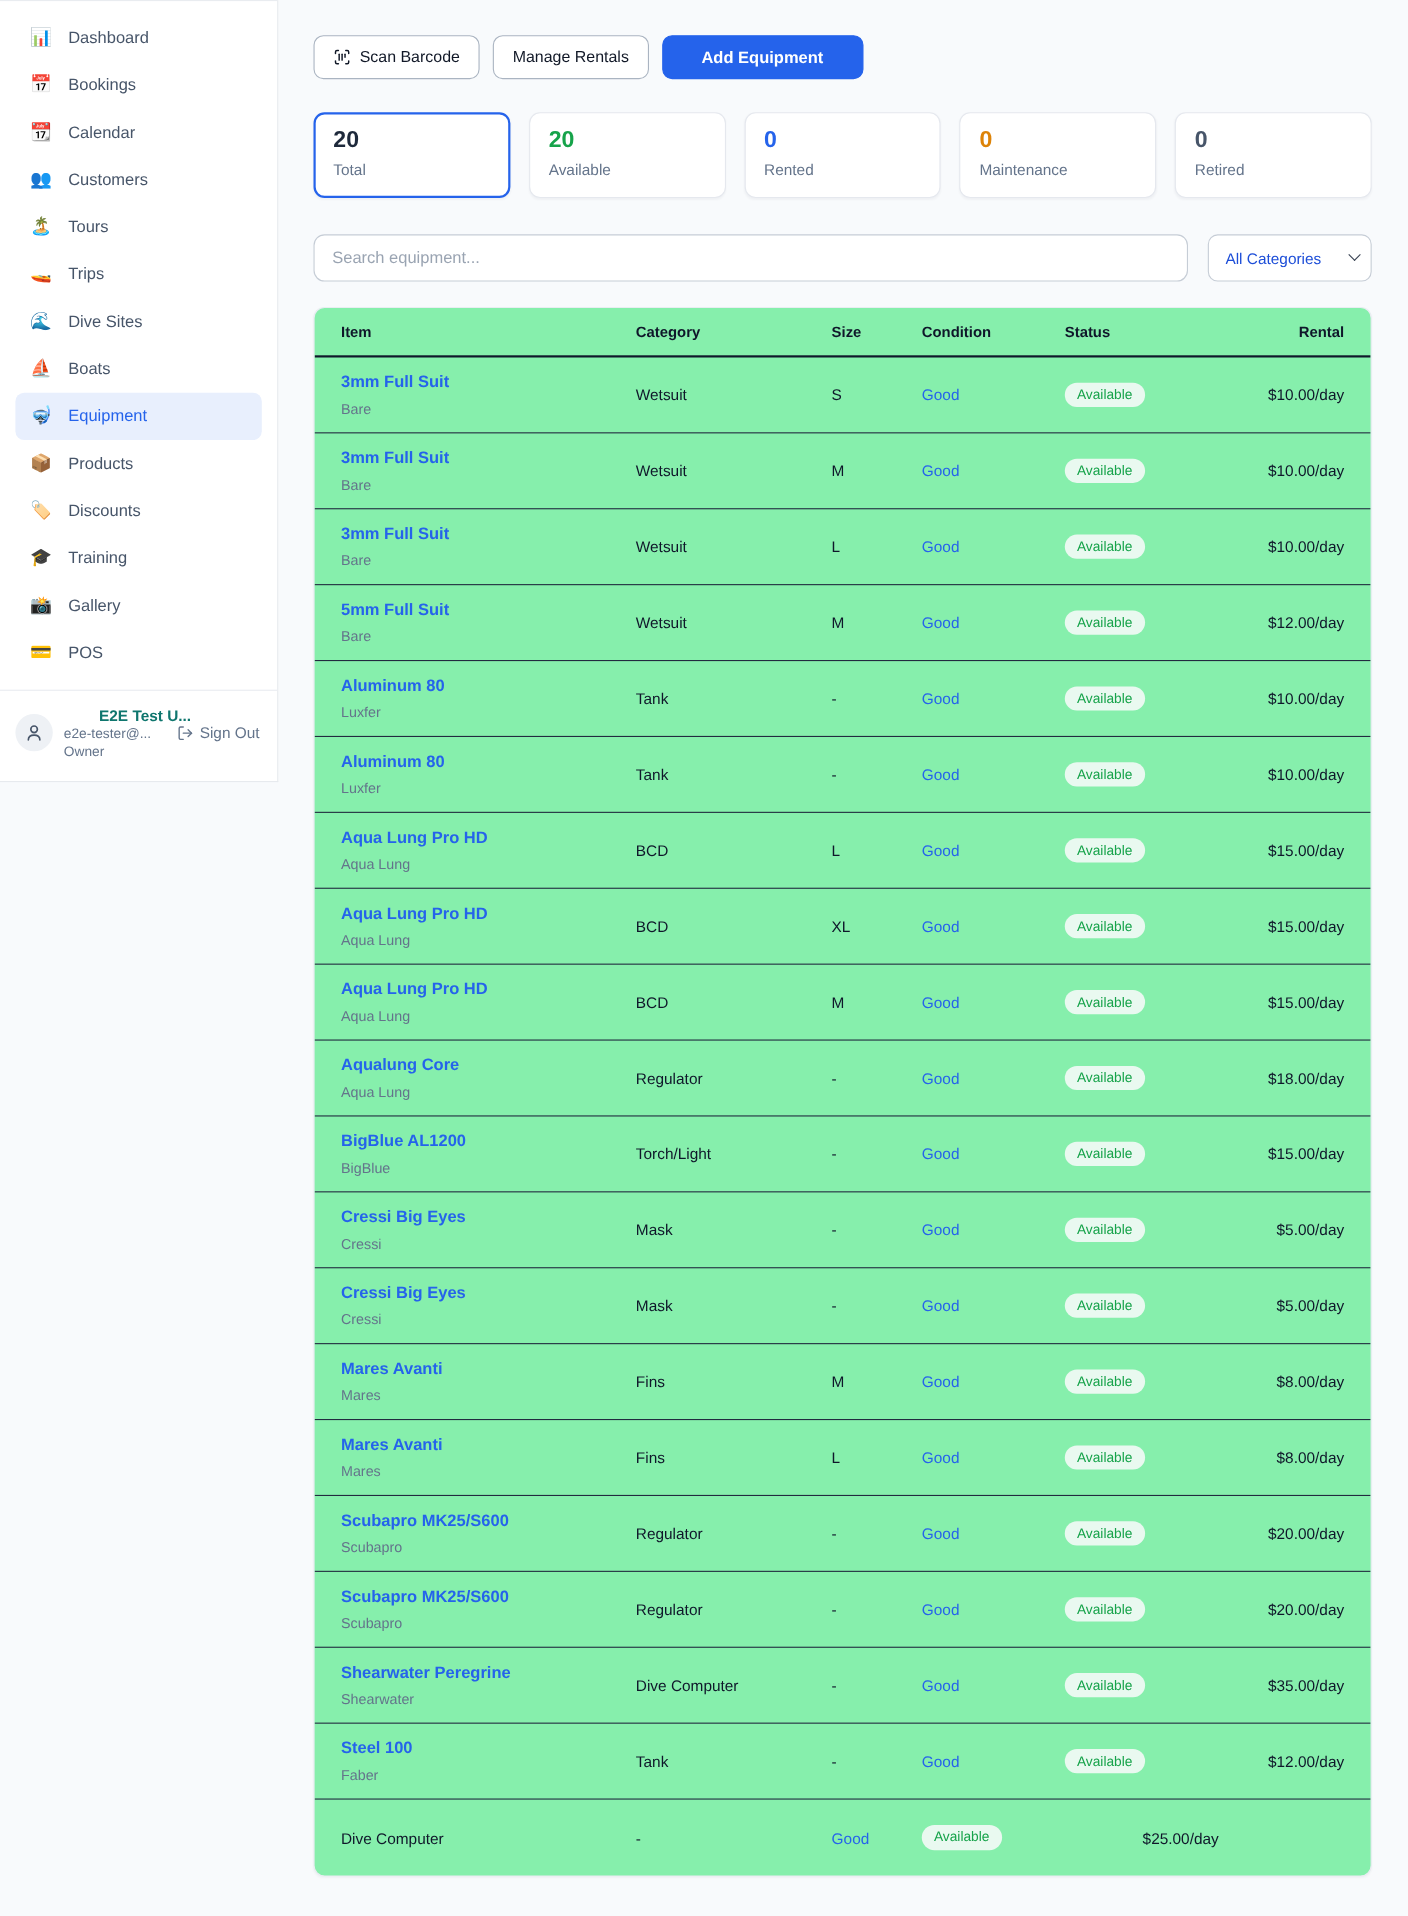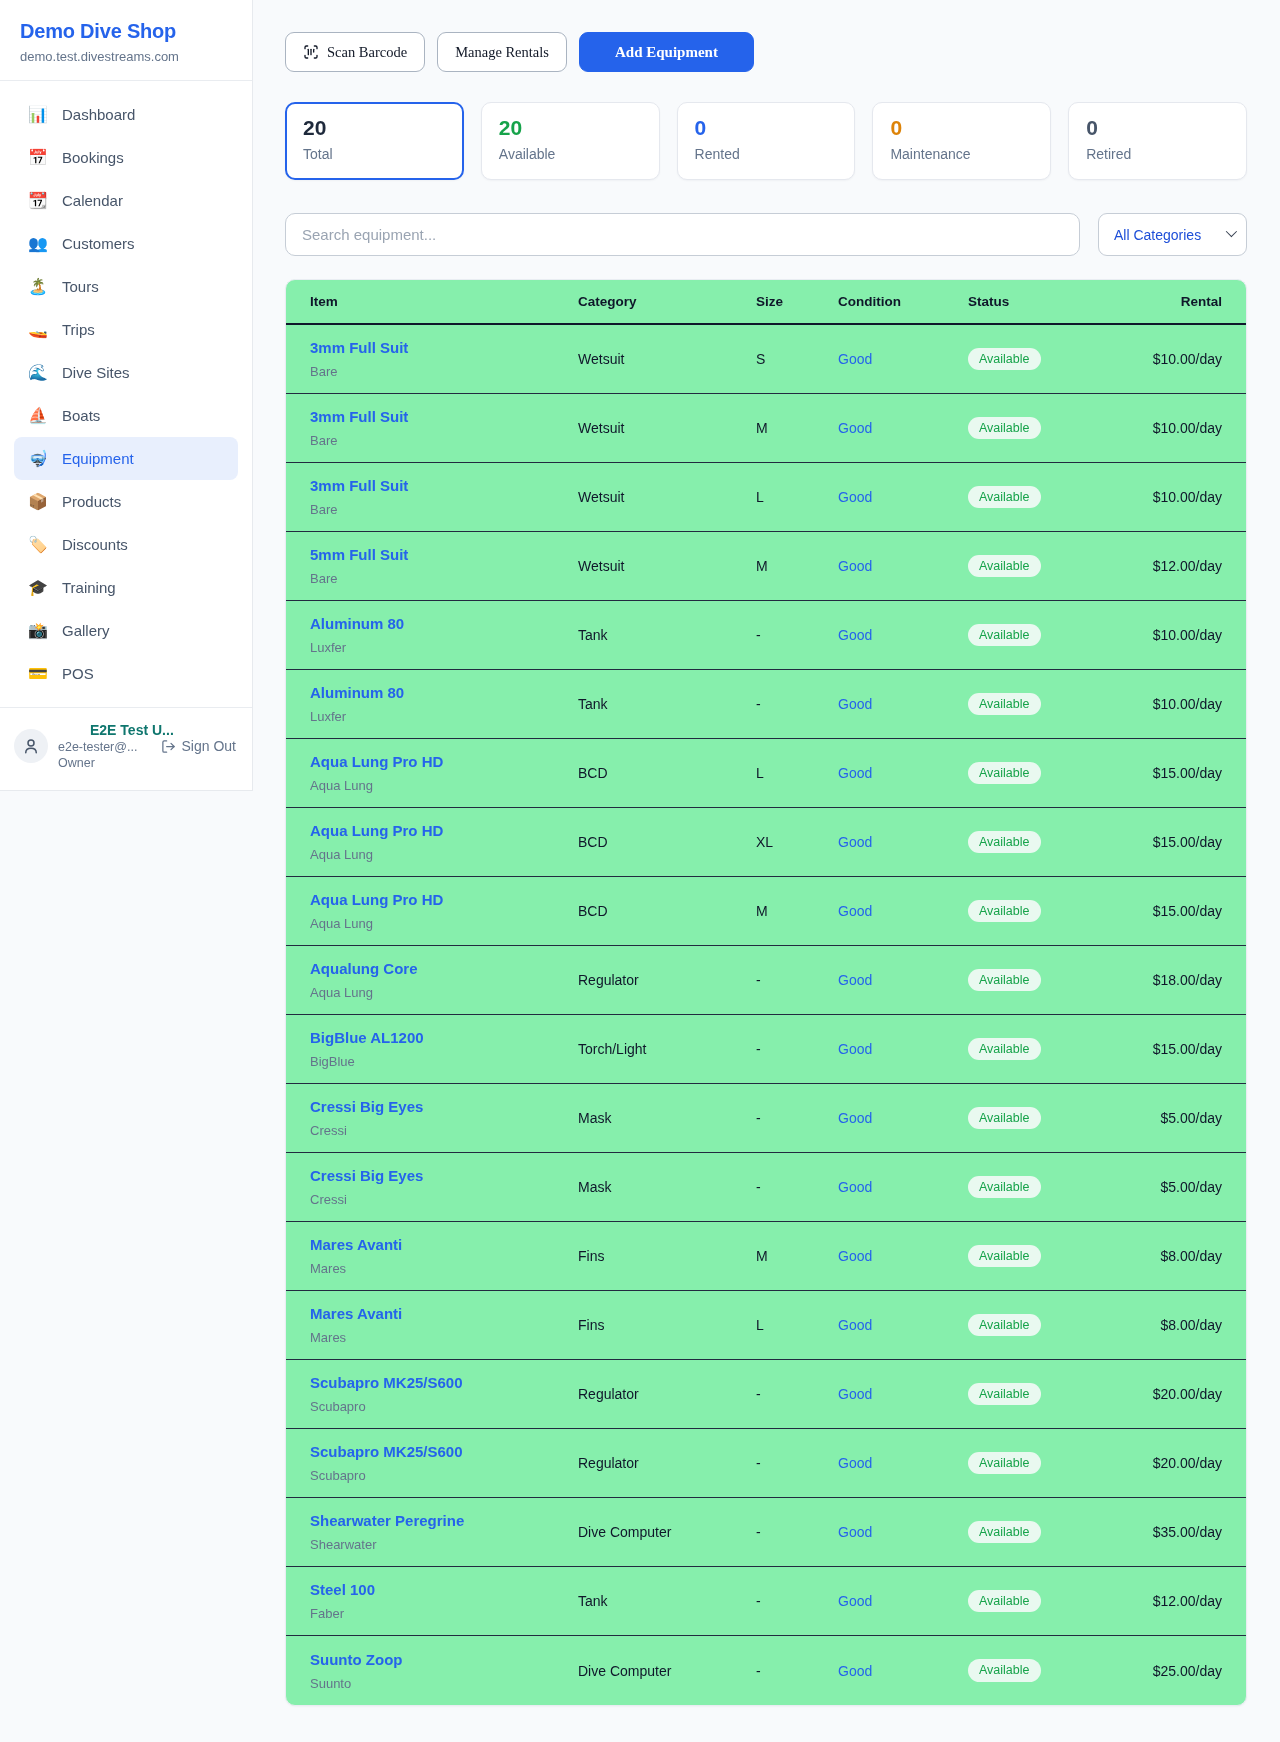--- a/index.html
+++ b/index.html
@@ -48,21 +48,21 @@
   .main { position:absolute; left:253px; top:0; width:1027px; padding:30px 33px 0 32px; }
   .header-row { display:flex; justify-content:space-between; align-items:flex-start; }
   .page-title { font-size:25px; font-weight:700; color:#111827; letter-spacing:-0.3px; }
   .page-subtitle { font-size:15px; color:#6b7280; margin-top:7px; }
   .header-actions { display:flex; gap:12px; align-items:center; margin-top:2px; }
   .btn {
     display:flex; align-items:center; gap:8px;
     height:40px; padding:0 17px; border-radius:9px;
     font-size:14.5px; font-weight:500; cursor:pointer; white-space:nowrap;
     background:#fff; border:1px solid #aab4c1; color:#111827;
-    font-family:Liberation Serif, serif;
+    font-family:Liberation Sans, sans-serif;
   }
   .btn-primary { background:#2563eb; border:1px solid #2563eb; color:#fff; font-weight:600; font-size:15px; padding:0 35px; }
 
   
   .stats { display:flex; gap:17px; margin-top:30px; }
   .stat-card {
     flex:1; background:#fff; border:1px solid #e5e8ee; border-radius:10px;
     padding:13px 17px; height:78px; cursor:pointer;
     box-shadow:0 1px 2px rgba(16,24,40,.04);
   }
@@ -119,24 +119,20 @@
   .cell.rental { font-size:14px; color:#0f172a; }
 
   svg { display:block; }
 </style>
 </head>
 <body>
 
 <div class="page">
 
   <aside class="sidebar">
-    <div class="brand">
-      <div class="brand-title">Demo Dive Shop</div>
-      <div class="brand-domain">demo.test.divestreams.com</div>
-    </div>
     <div class="divider"></div>
 
     <nav class="nav">
 
         <div class="nav-item">
           <span class="nav-icon">📊</span>
           <span class="nav-label">Dashboard</span>
         </div>
 
         <div class="nav-item">
@@ -564,24 +560,20 @@
             <div class="cell">Tank</div>
             <div class="cell">-</div>
             <div class="cell cond">Good</div>
             <div class="cell">
               <span class="badge">Available</span>
             </div>
             <div class="cell rental">$12.00/day</div>
           </div>
 
           <div class="trow">
-            <div class="cell">
-              <div class="item-name">Suunto Zoop</div>
-              <div class="item-brand">Suunto</div>
-            </div>
             <div class="cell">Dive Computer</div>
             <div class="cell">-</div>
             <div class="cell cond">Good</div>
             <div class="cell">
               <span class="badge">Available</span>
             </div>
             <div class="cell rental">$25.00/day</div>
           </div>
         </div>
     </div>

